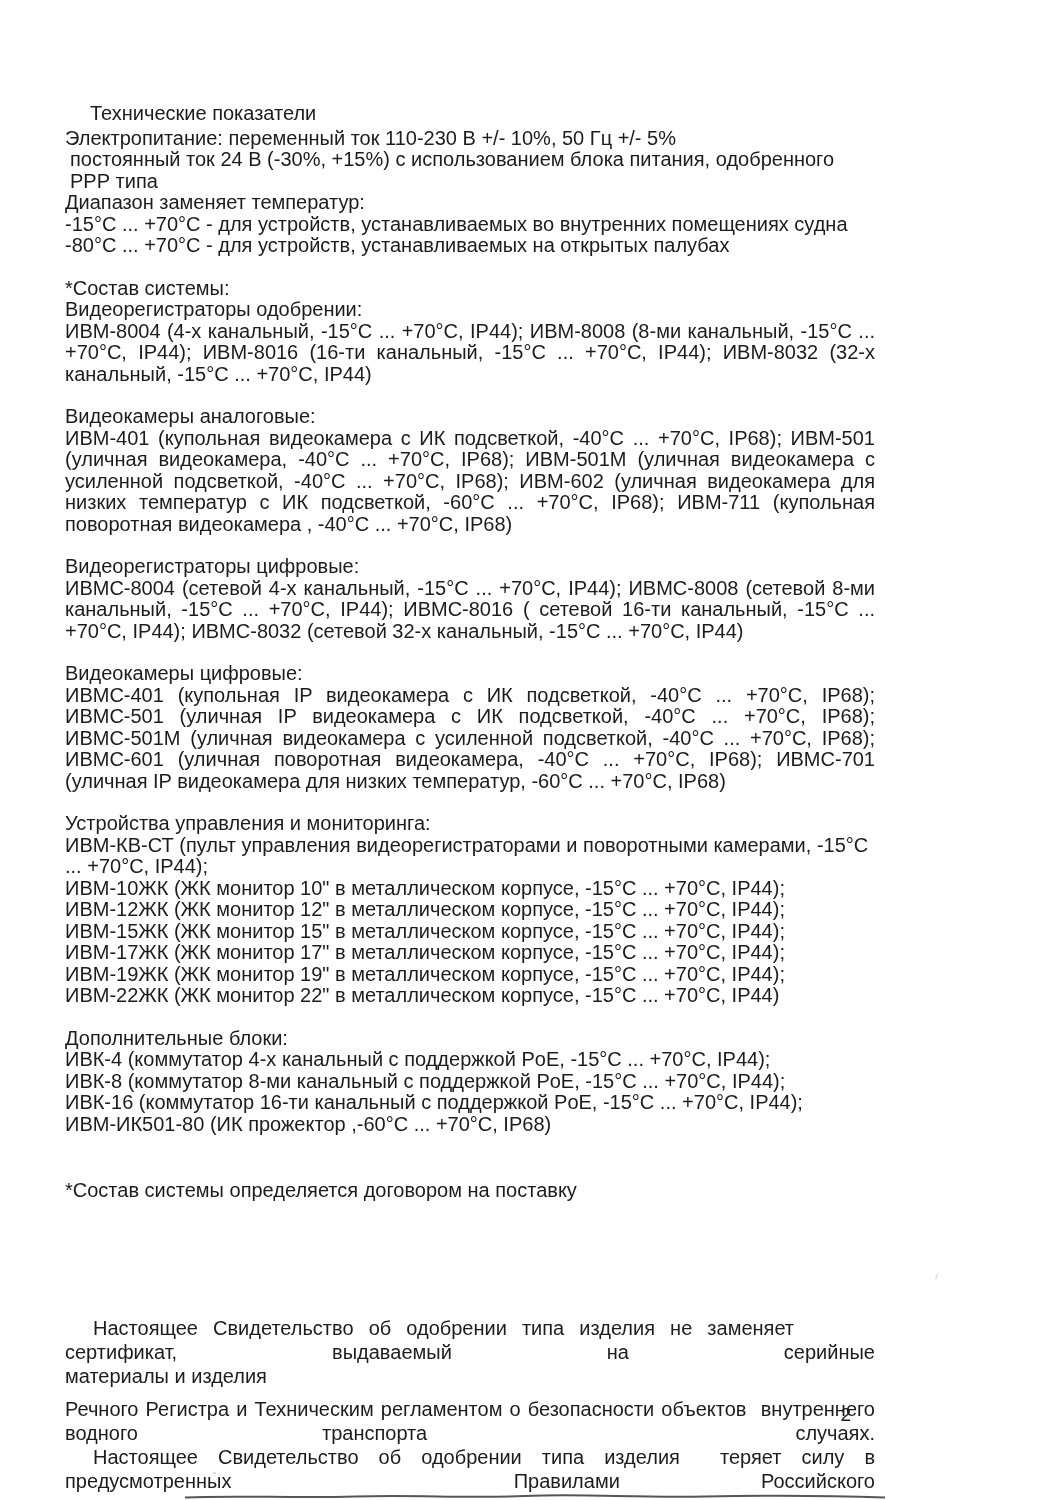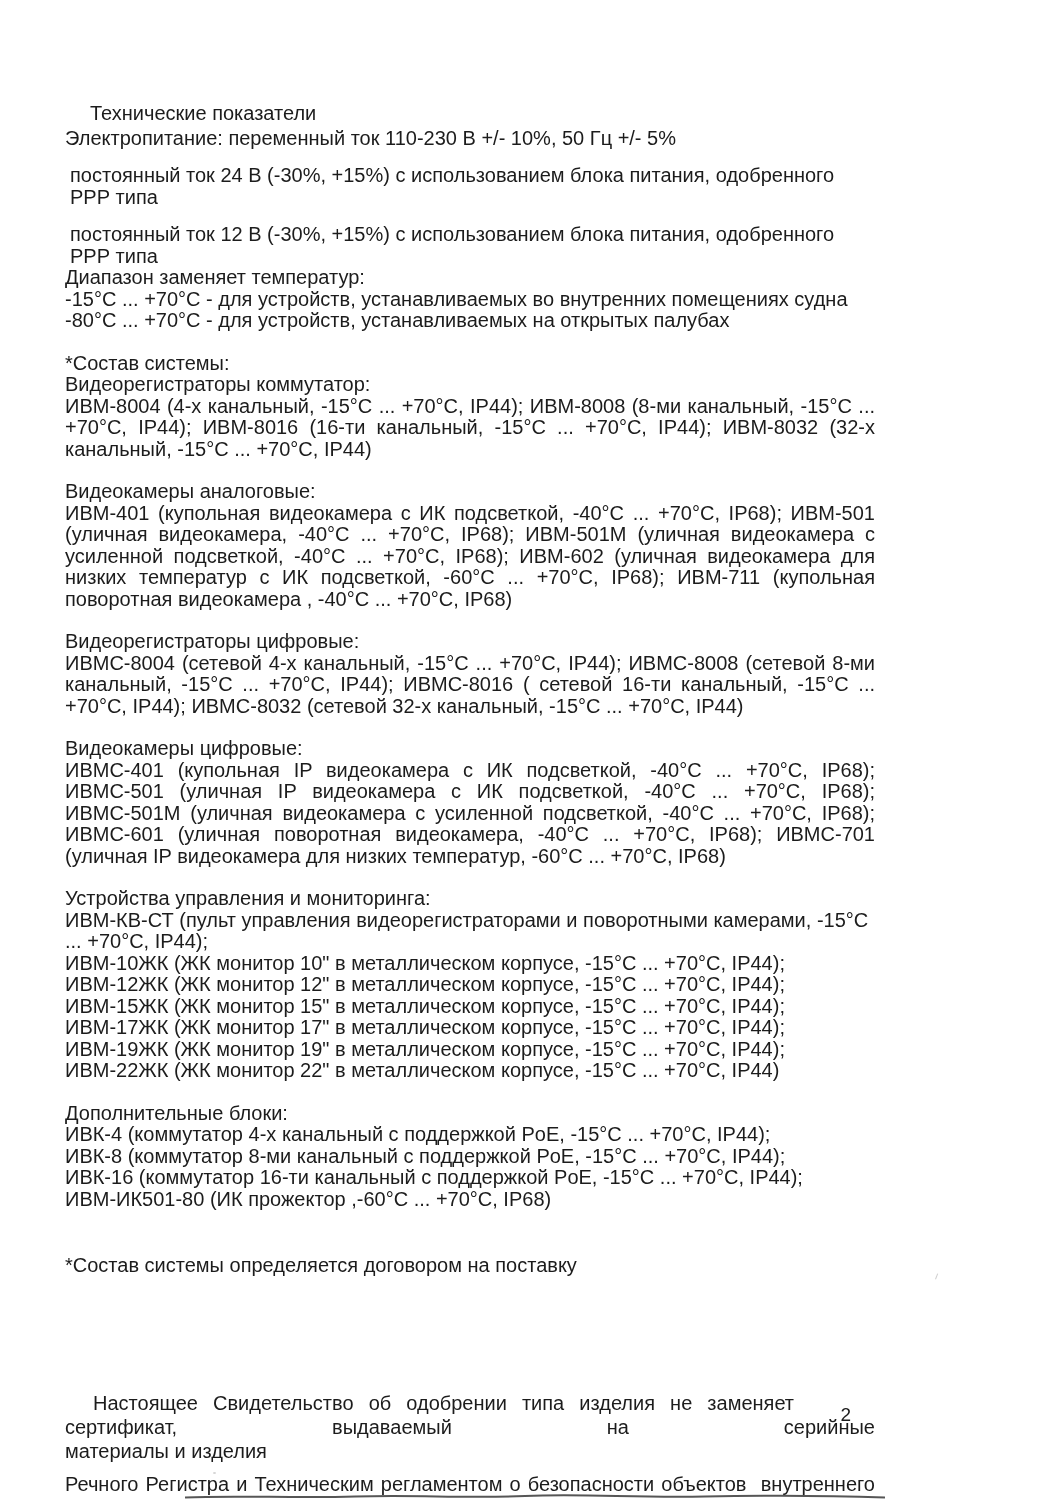--- a/index.html
+++ b/index.html
@@ -24,21 +24,21 @@
     line-height: 21.5px;
   }
   .sections .section { margin-top: 21px; }
   .sections .section:first-child { margin-top: 3px; }
   .sections .section:last-child { margin-top: 45px; }
   .line {
     line-height: 21.5px;
     min-height: 21.5px;
     white-space: normal;
   }
-  .line.sp { padding-left: 5px; margin-top: 16px; }
+  .line.sp { padding-left: 5px; }
   .line.para { text-align: justify; }
   .footnotes { margin-top: 114px; }
   .footnote + .footnote { margin-top: 9px; }
   .fline {
     line-height: 24px;
     min-height: 24px;
     text-align: justify;
   }
   .fline.jl { text-align-last: justify; }
   .fline.ind { text-indent: 28px; }
@@ -104,28 +104,27 @@
 </head>
 <body>
 
 <div class="page">
   <div class="content">
     <div class="doc-title">Технические показатели</div>
     <div class="sections" id="sections">
         <div class="section">
           <div class="line">Электропитание: переменный ток 110-230 В +/- 10%, 50 Гц +/- 5%</div>
           <div class="line sp">постоянный ток 24 В (-30%, +15%) с использованием блока питания, одобренного РРР типа</div>
-          <div class="line sp">постоянный ток 12 В (-30%, +15%) с использованием блока питания, одобренного РРР типа</div>
           <div class="line">Диапазон заменяет температур:</div>
           <div class="line">-15°С ... +70°С - для устройств, устанавливаемых во внутренних помещениях судна</div>
           <div class="line">-80°С ... +70°С - для устройств, устанавливаемых на открытых палубах</div>
         </div>
         <div class="section">
           <div class="line">*Состав системы:</div>
-          <div class="line">Видеорегистраторы коммутатор:</div>
+          <div class="line">Видеорегистраторы одобрении:</div>
           <div class="line para">ИВМ-8004 (4-х канальный, -15°С ... +70°С, IP44); ИВМ-8008 (8-ми канальный, -15°С ... +70°С, IP44); ИВМ-8016 (16-ти канальный, -15°С ... +70°С, IP44); ИВМ-8032 (32-х канальный, -15°С ... +70°С, IP44)</div>
         </div>
         <div class="section">
           <div class="line">Видеокамеры аналоговые:</div>
           <div class="line para">ИВМ-401 (купольная видеокамера с ИК подсветкой, -40°С ... +70°С, IP68); ИВМ-501 (уличная видеокамера, -40°С ... +70°С, IP68); ИВМ-501М (уличная видеокамера с усиленной подсветкой, -40°С ... +70°С, IP68); ИВМ-602 (уличная видеокамера для низких температур с ИК подсветкой, -60°С ... +70°С, IP68); ИВМ-711 (купольная поворотная видеокамера , -40°С ... +70°С, IP68)</div>
         </div>
         <div class="section">
           <div class="line">Видеорегистраторы цифровые:</div>
           <div class="line para">ИВМС-8004 (сетевой 4-х канальный, -15°С ... +70°С, IP44); ИВМС-8008 (сетевой 8-ми канальный, -15°С ... +70°С, IP44); ИВМС-8016 ( сетевой 16-ти канальный, -15°С ... +70°С, IP44); ИВМС-8032 (сетевой 32-х канальный, -15°С ... +70°С, IP44)</div>
         </div>

